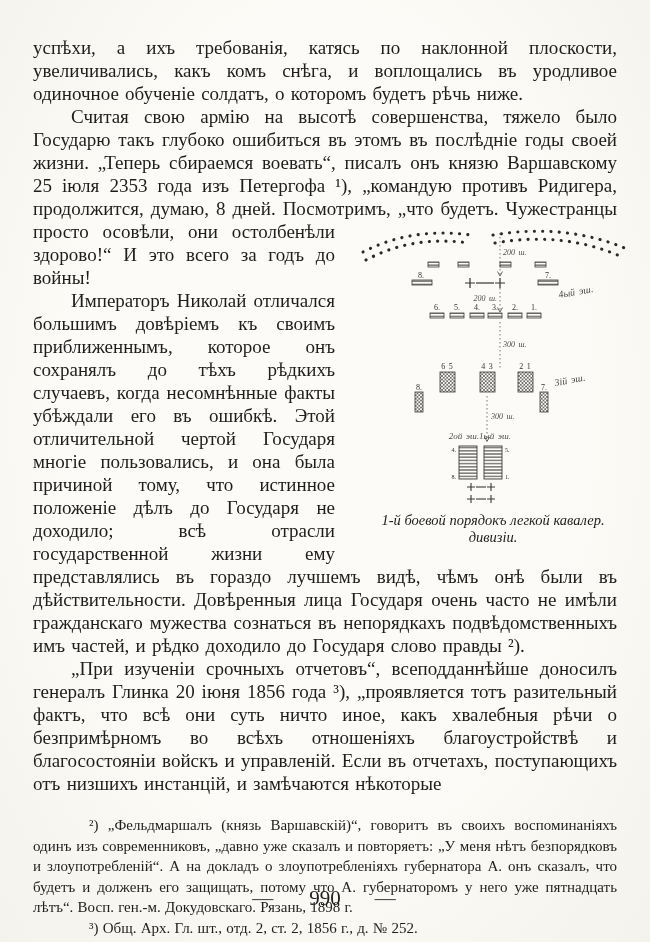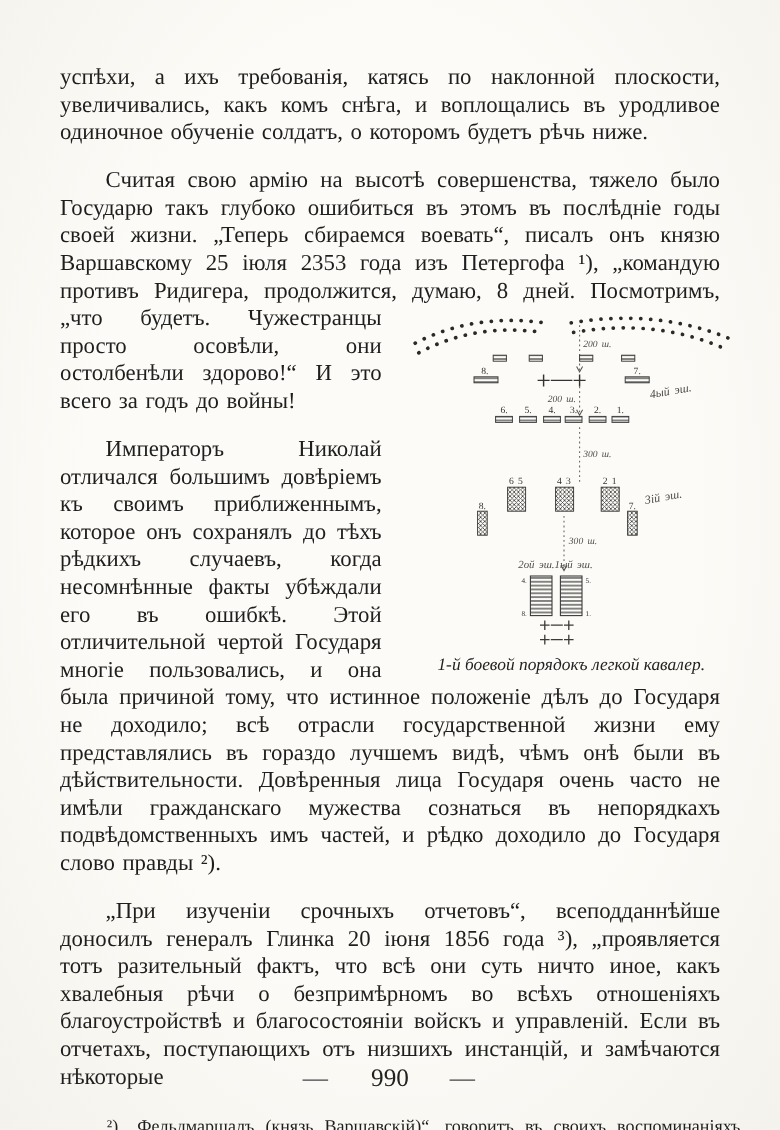--- a/index.html
+++ b/index.html
@@ -13,21 +13,21 @@
     overflow:hidden;
     box-sizing:border-box;
     padding:36px 33px 0 33px;
   }
   .body-text{
     font-size:19px;
     line-height:23px;
     text-align:justify;
     word-spacing:1.5px;
   }
-  .para{margin:17px;}
+  .para{margin:0;}
   .indent-first{text-indent:38px;}
   
   .figure-float{
     float:right;
     width:284px;
     margin:2px -18px 6px 16px;
     text-indent:0;
     display:block;
   }
   .figure-float svg{display:block;}
@@ -183,20 +183,21 @@
             <path d="M140,261 v8 M136,265 h8"></path>
             <path d="M125,265 H135"></path>
             <path d="M120,273 v8 M116,277 h8"></path>
             <path d="M140,273 v8 M136,277 h8"></path>
             <path d="M125,277 H135"></path>
           </g>
         </svg>
 
         <span class="fig-caption">
           <span>1-й боевой порядокъ легкой кавалер.</span>
+          <span>дивизіи.</span>
         </span>
       </span>
 
       <span>„что будетъ. Чужестранцы просто осовѣли, они остолбенѣли здорово!“ И это всего за годъ до войны!</span>
     </div>
 
     <div class="para indent-first">Императоръ Николай отличался большимъ довѣріемъ къ своимъ приближеннымъ, которое онъ сохранялъ до тѣхъ рѣдкихъ случаевъ, когда несомнѣнные факты убѣждали его въ ошибкѣ. Этой отличительной чертой Государя многіе пользовались, и она была причиной тому, что истинное положеніе дѣлъ до Государя не доходило; всѣ отрасли государственной жизни ему представлялись въ гораздо лучшемъ видѣ, чѣмъ онѣ были въ дѣйствительности. Довѣренныя лица Государя очень часто не имѣли гражданскаго мужества сознаться въ непорядкахъ подвѣдомственныхъ имъ частей, и рѣдко доходило до Государя слово правды ²).</div>
 
     <div class="para indent-first">„При изученіи срочныхъ отчетовъ“, всеподданнѣйше доносилъ генералъ Глинка 20 іюня 1856 года ³), „проявляется тотъ разительный фактъ, что всѣ они суть ничто иное, какъ хвалебныя рѣчи о безпримѣрномъ во всѣхъ отношеніяхъ благоустройствѣ и благосостояніи войскъ и управленій. Если въ отчетахъ, поступающихъ отъ низшихъ инстанцій, и замѣчаются нѣкоторые</div>
 

